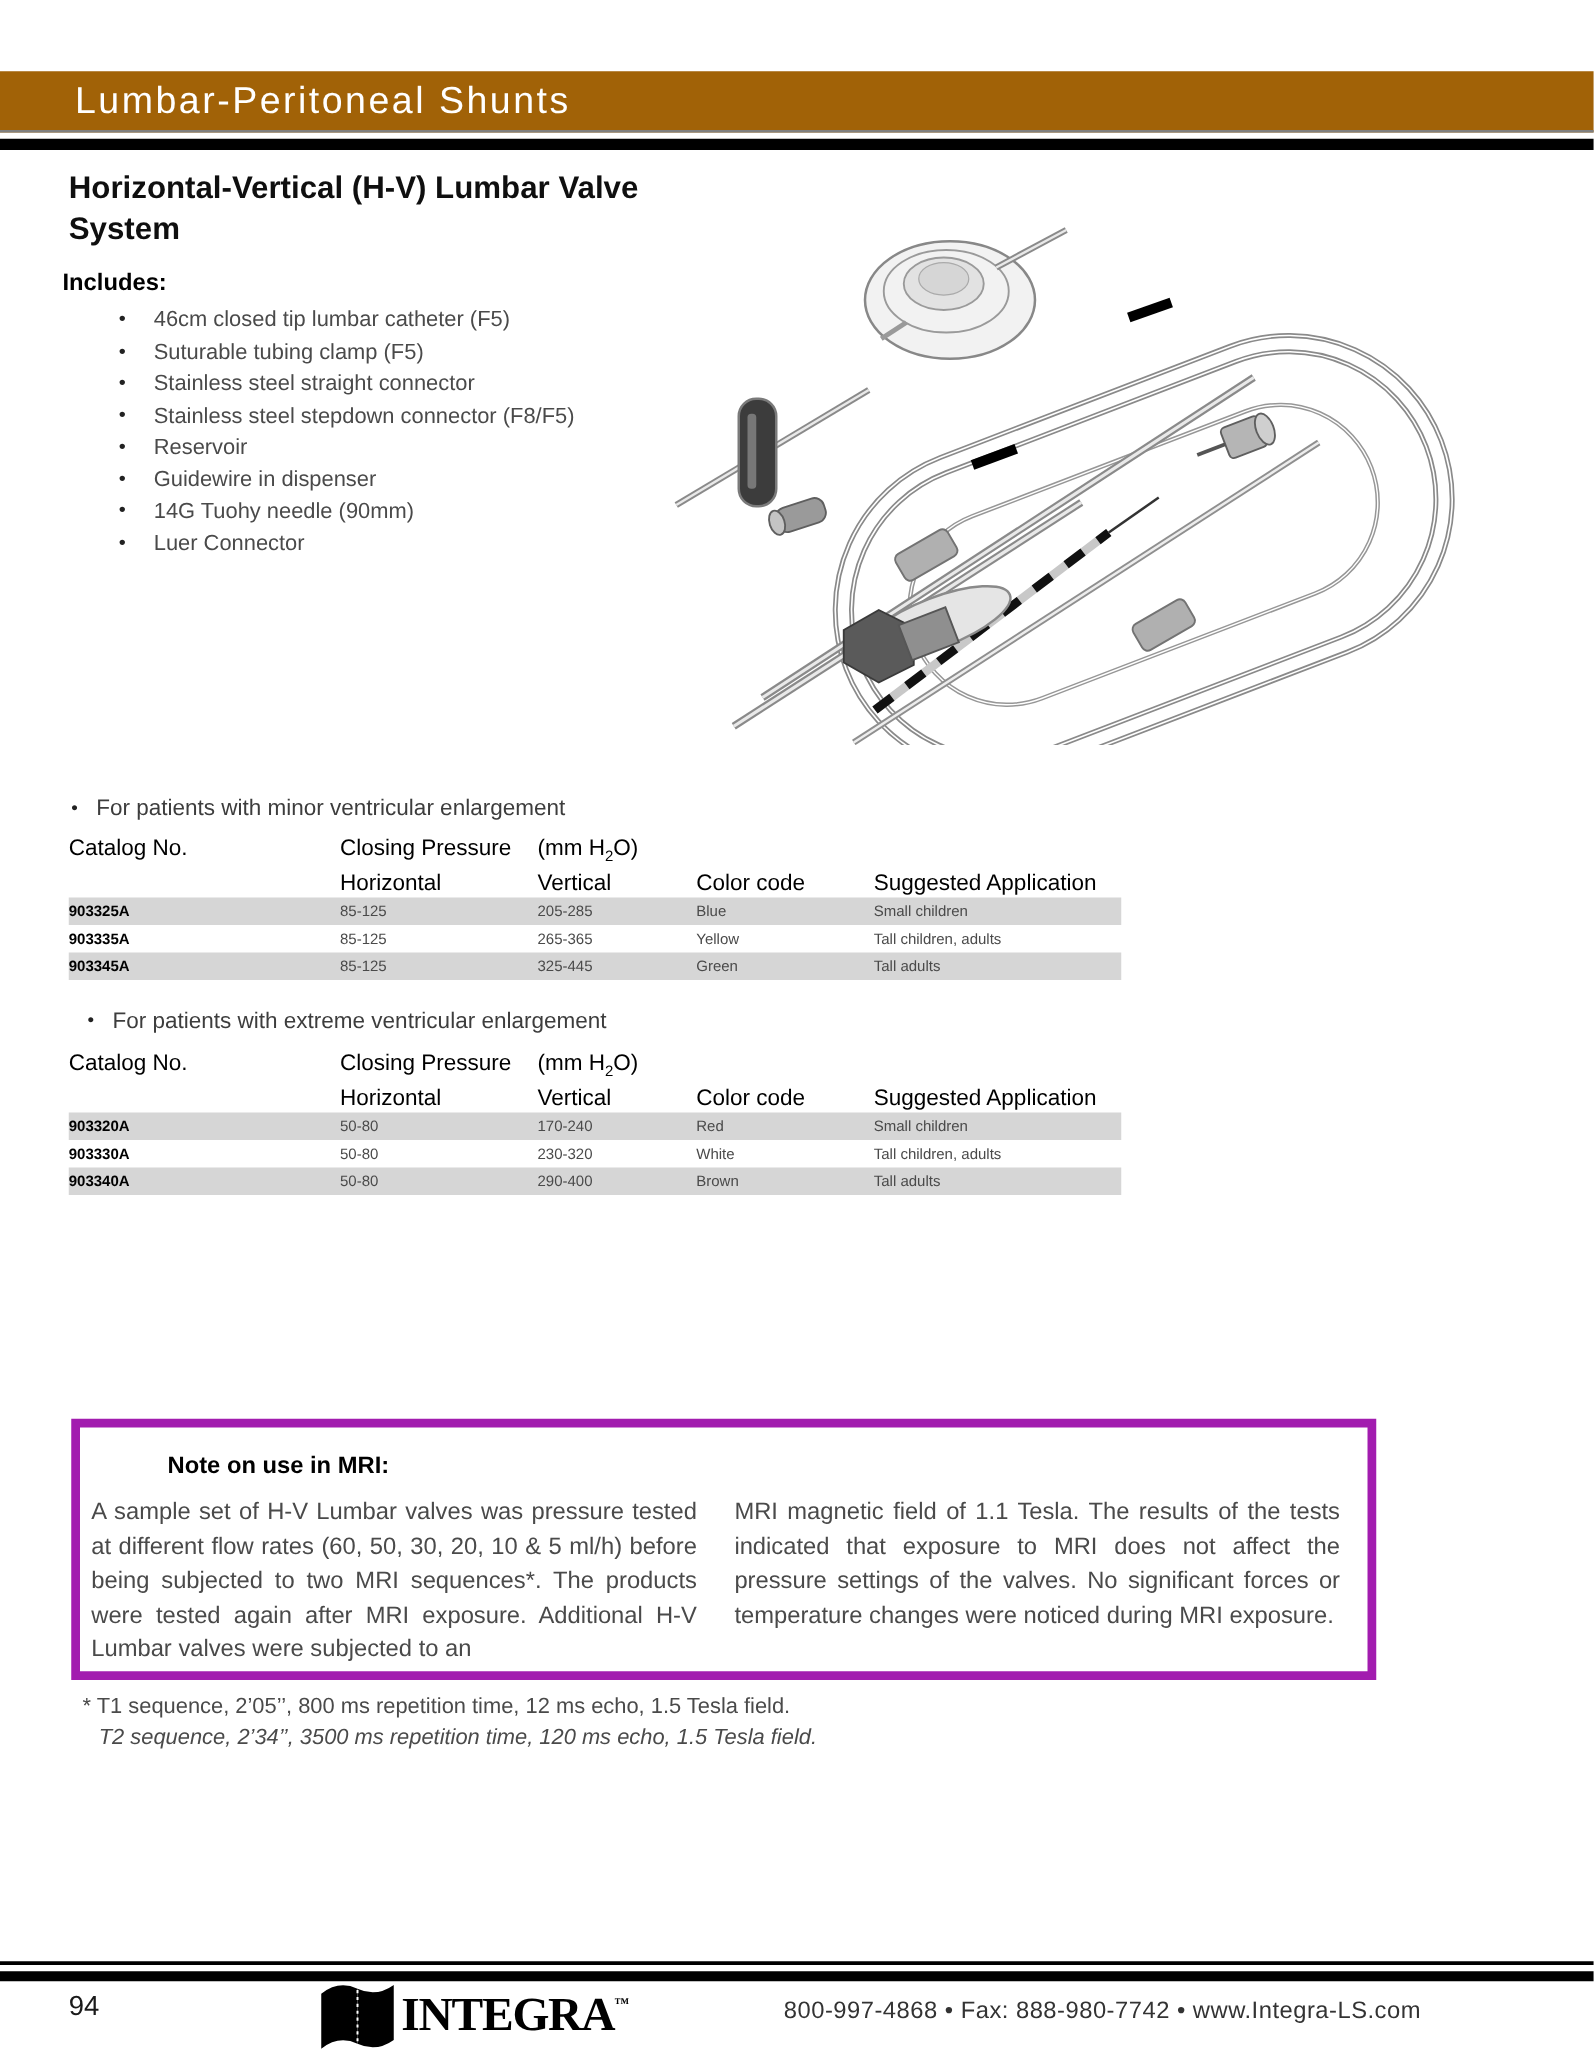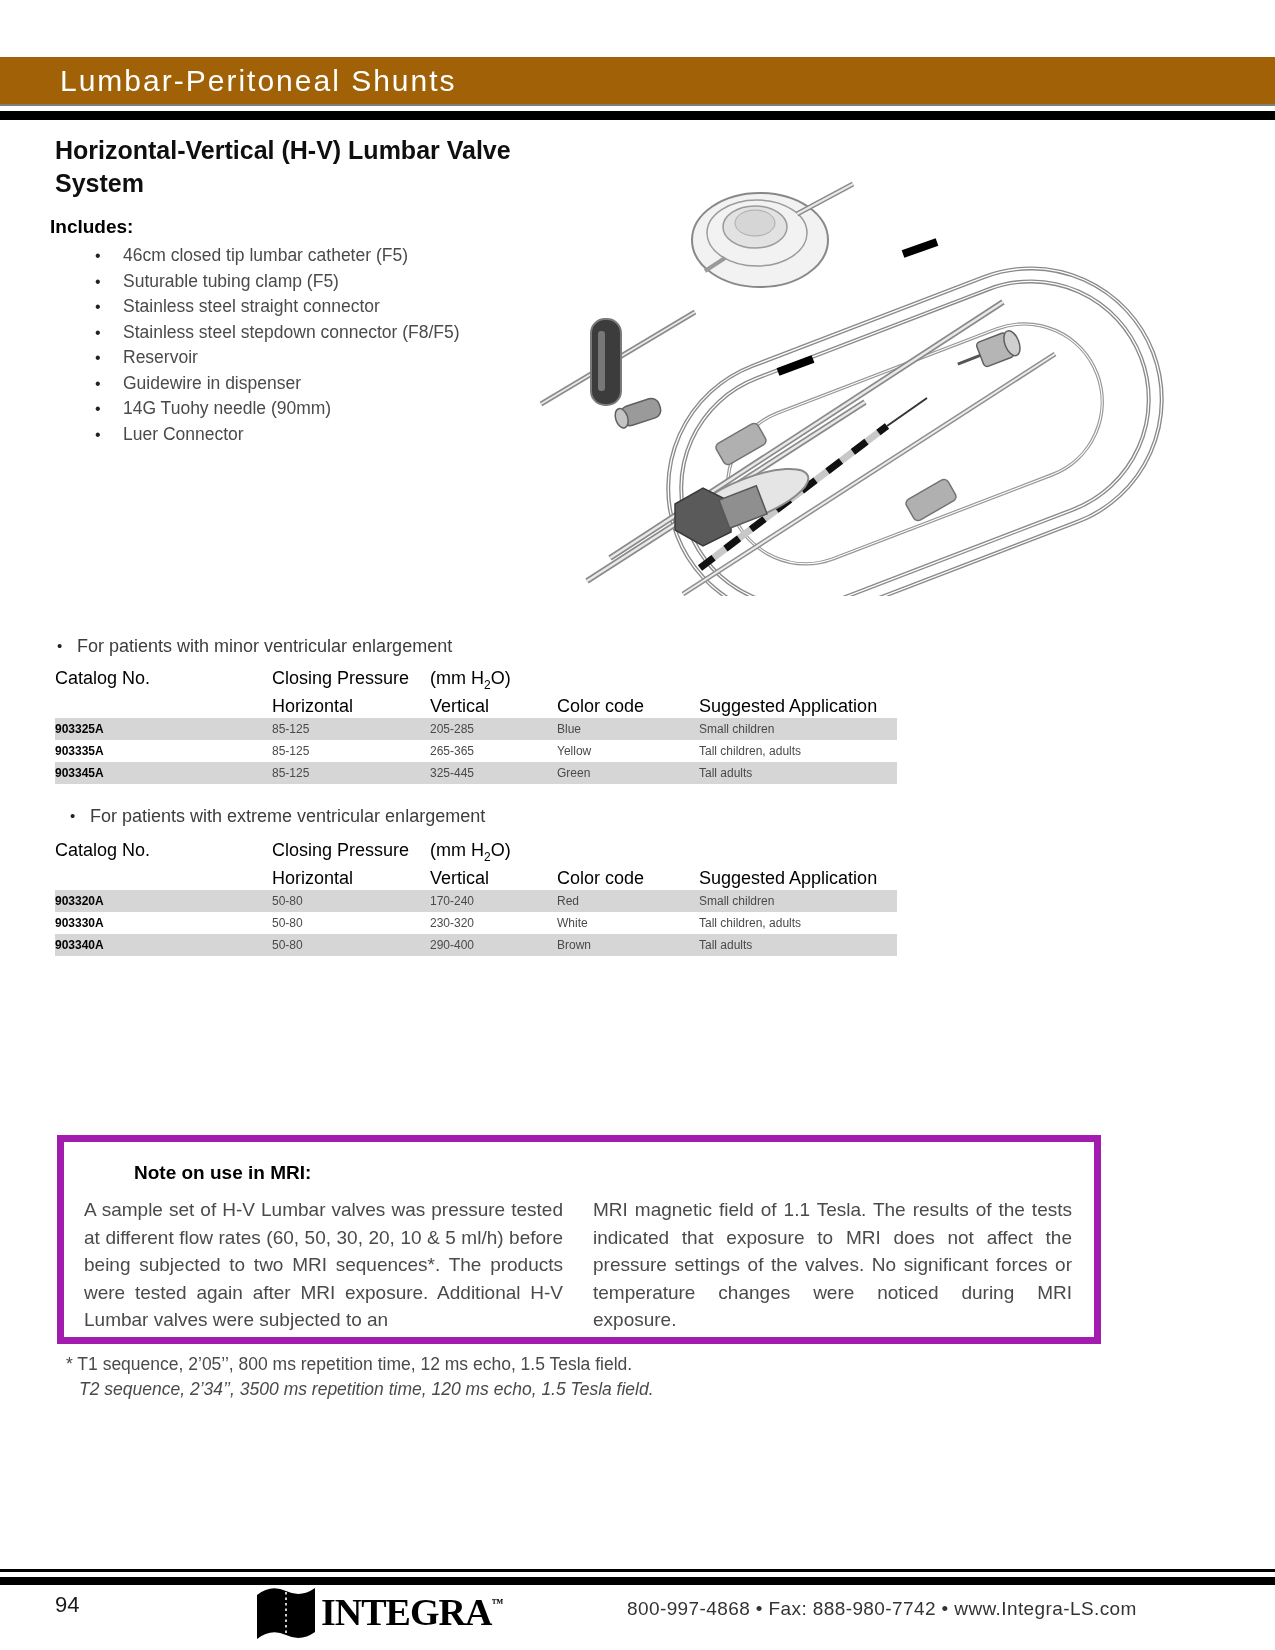--- a/index.html
+++ b/index.html
@@ -38,21 +38,21 @@
   .hd2{margin-bottom:1px;}
   .td{font-size:12px;line-height:22px;color:#4a4a4a;padding-left:0;}
   .td.cat{font-weight:bold;color:#000;}
   .tbody .tr:nth-child(odd){background:#d6d6d6;}
   sub.h2o{font-size:12px;}
 
   
   .note-box{position:absolute;left:57px;top:1135px;width:1030px;height:195px;
             border:7px solid #a21caf;}
   .note-title{margin:20px 0 0 70px;font-size:19px;font-weight:bold;color:#000;}
-  .note-cols{display:flex;gap:30px;padding:12px 22px 0 20px;}
+  .note-cols{display:flex;gap:30px;padding:12px 22px 0 9px;}
   .note-col{flex:1;font-size:19px;line-height:27.5px;color:#4a4a4a;text-align:justify;}
 
   
   .footnotes{position:absolute;left:66px;top:1352px;font-size:17.5px;
              line-height:25px;color:#4a4a4a;}
   .footnotes .fn2{padding-left:13px;font-style:italic;}
 
   
   .rule-thin{position:absolute;left:0;top:1569px;width:1275px;height:3px;background:#000;}
   .rule-thick{position:absolute;left:0;top:1577px;width:1275px;height:8px;background:#000;}

